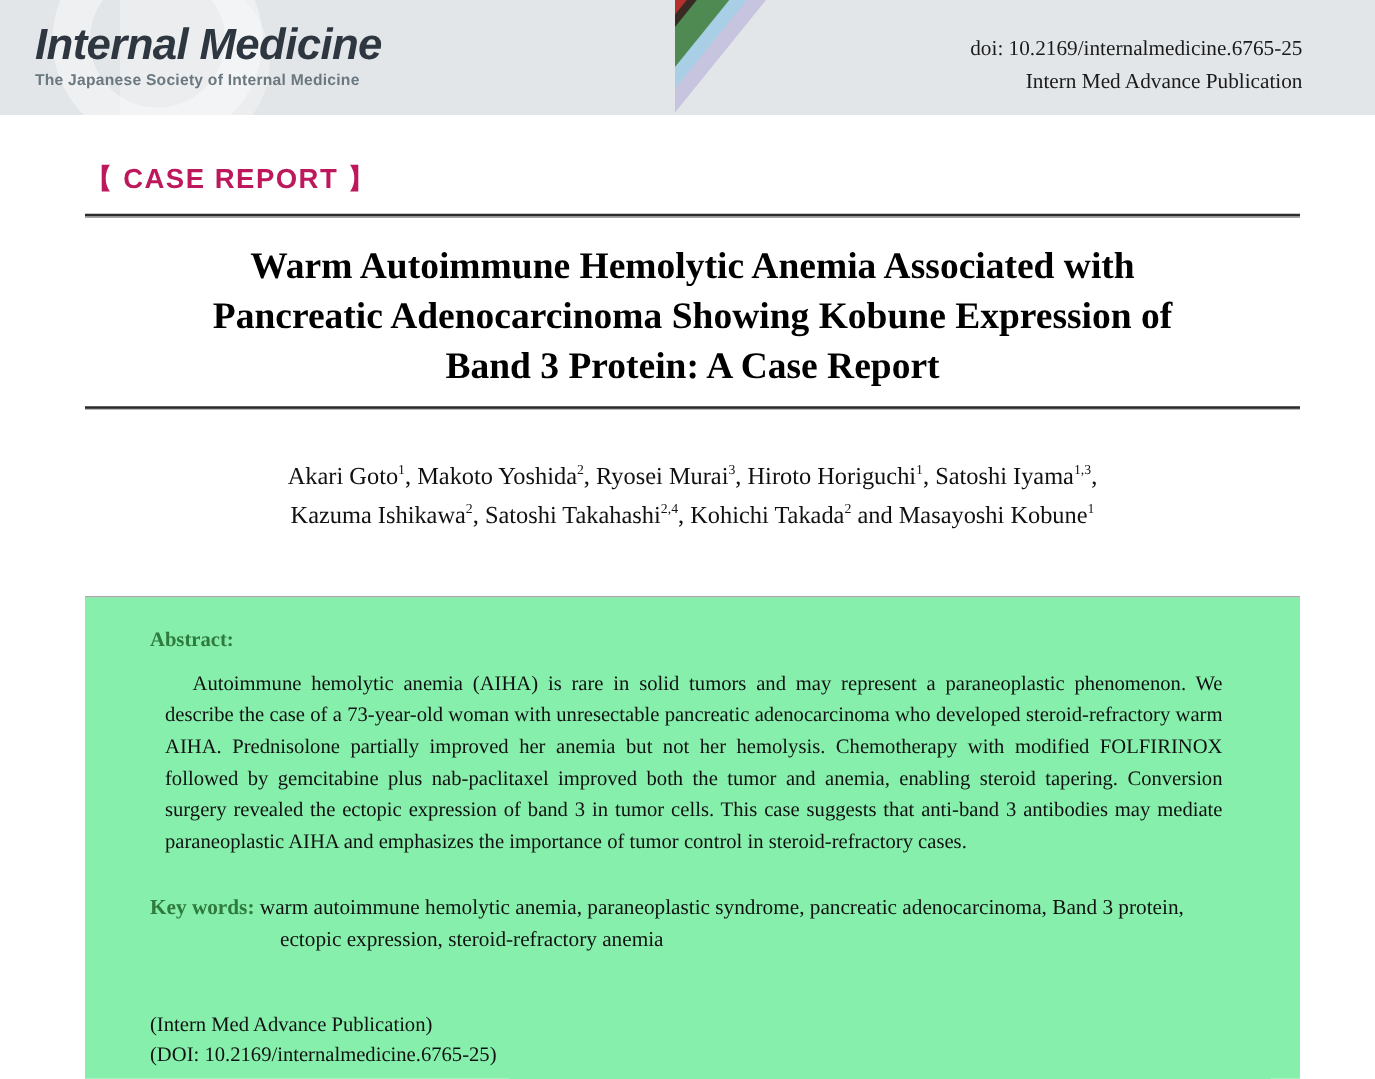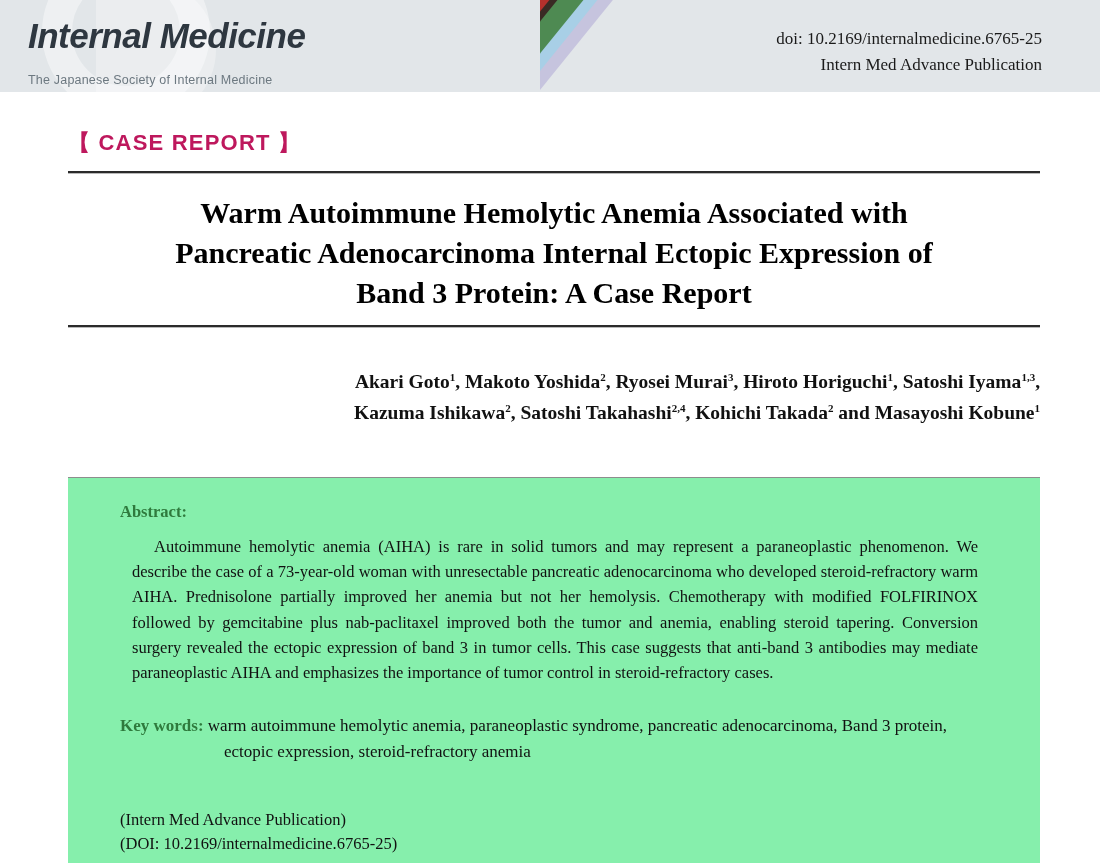--- a/index.html
+++ b/index.html
@@ -56,23 +56,24 @@
     font-size: 35px;
     letter-spacing: -0.5px;
     color: #2e3740;
     line-height: 1.0;
     white-space: nowrap;
   }
   .journal-sub {
     font-family: "Liberation Sans", sans-serif;
     font-size: 12.5px;
     color: #6c7880;
-    margin-top: 20px;
+    margin-top: 4px;
     letter-spacing: 0.2px;
     white-space: nowrap;
+    font-weight: bold;
   }
 
   
   .ribbon {
     position: absolute;
     top: 0;
     left: 540px;
     width: 230px;
     height: 92px;
     overflow: hidden;
@@ -138,26 +139,25 @@
     font-size: 30px;
     line-height: 1.33;
     color: #000000;
   }
 
   .authors {
     position: absolute;
     left: 68px;
     top: 274px;
     width: 972px;
-    text-align: right;
+    text-align: center;
     font-family: "Liberation Serif", serif;
     font-size: 19.5px;
     line-height: 1.6;
     color: #111111;
-    font-weight: bold;
   }
   .authors sup {
     font-size: 11px;
     vertical-align: super;
     line-height: 0;
   }
 
   .rule-abs {
     position: absolute;
     left: 68px;
@@ -244,21 +244,21 @@
   </div>
 </div>
 
 <div class="content">
 
   <div class="section-label">【 CASE REPORT 】</div>
   <div class="rule rule-top"></div>
 
   <div class="paper-title">
     <div>Warm Autoimmune Hemolytic Anemia Associated with</div>
-    <div>Pancreatic Adenocarcinoma Internal Ectopic Expression of</div>
+    <div>Pancreatic Adenocarcinoma Showing Kobune Expression of</div>
     <div>Band 3 Protein: A Case Report</div>
   </div>
 
   <div class="rule rule-mid"></div>
 
   <div class="authors">
     <div id="authors-line1"><span>Akari Goto<sup>1</sup></span>, <span>Makoto Yoshida<sup>2</sup></span>, <span>Ryosei Murai<sup>3</sup></span>, <span>Hiroto Horiguchi<sup>1</sup></span>, <span>Satoshi Iyama<sup>1,3</sup></span>,</div>
     <div id="authors-line2"><span>Kazuma Ishikawa<sup>2</sup></span>, <span>Satoshi Takahashi<sup>2,4</sup></span>, <span>Kohichi Takada<sup>2</sup></span> and <span>Masayoshi Kobune<sup>1</sup></span></div>
   </div>
 

